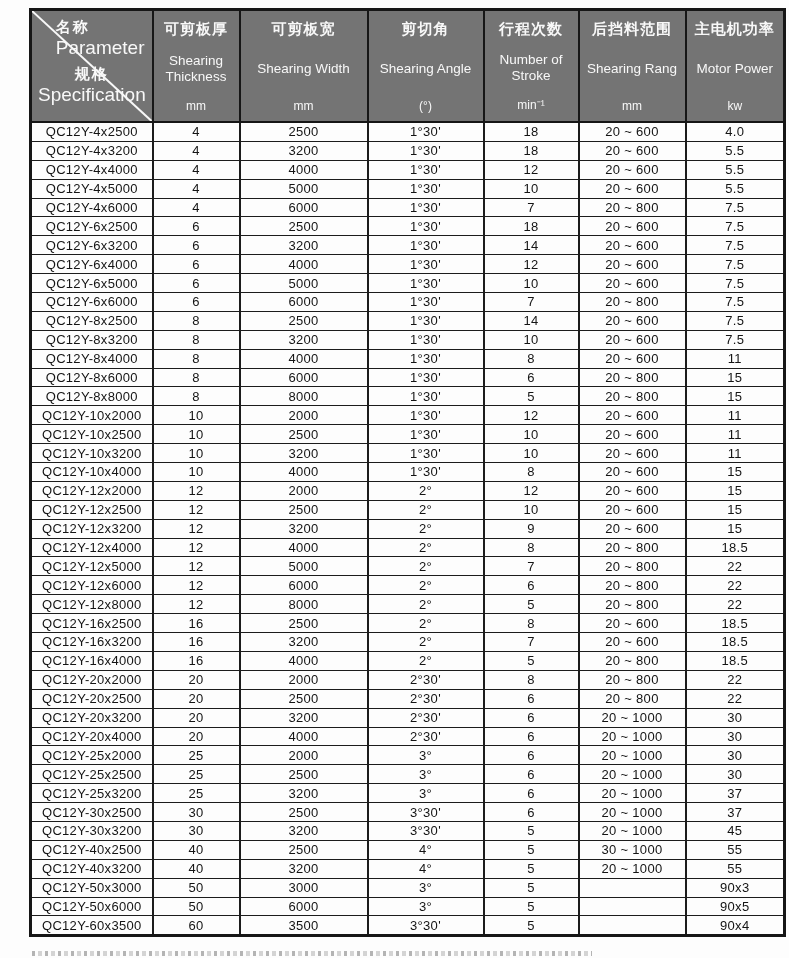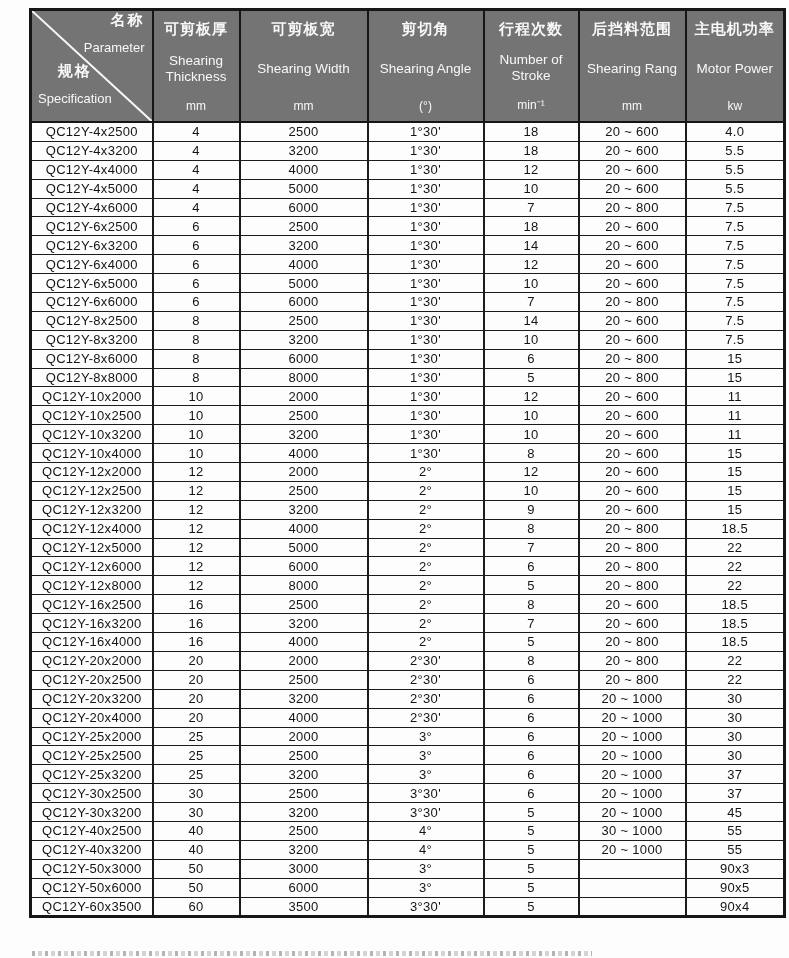--- a/index.html
+++ b/index.html
@@ -69,38 +69,38 @@
   }
 
   th.corner { position: relative; overflow: hidden; }
   th.corner svg.diag {
     position: absolute;
     left: 0; top: 0;
     width: 100%; height: 100%;
   }
   .corner-top {
     position: absolute;
-    top: 0;
+    top: 7px;
     right: 7px;
-    text-align: right;
+    text-align: left;
   }
   .corner-bottom {
     position: absolute;
     left: 6px;
     bottom: 15px;
     text-align: center;
   }
   .corner-top .cn, .corner-bottom .cn {
     font-size: 15px;
     font-weight: bold;
     letter-spacing: 2px;
   }
   .corner-top .en, .corner-bottom .en {
-    font-size: 13px;
-    margin-top: 10px;
+    font-size: 19px;
+    margin-top: 0;
   }
 
   tbody td {
     border: 1px solid #1c1c1c;
     border-left-width: 2px;
     border-right-width: 2px;
     height: 17.9px;
     padding: 0;
     text-align: center;
     vertical-align: middle;
@@ -305,20 +305,29 @@
         <tr>
           <td>QC12Y-8x3200</td>
           <td>8</td>
           <td>3200</td>
           <td>1°30'</td>
           <td>10</td>
           <td>20 ~ 600</td>
           <td>7.5</td>
         </tr>
         <tr>
+          <td>QC12Y-8x4000</td>
+          <td>8</td>
+          <td>4000</td>
+          <td>1°30'</td>
+          <td>8</td>
+          <td>20 ~ 600</td>
+          <td>11</td>
+        </tr>
+        <tr>
           <td>QC12Y-8x6000</td>
           <td>8</td>
           <td>6000</td>
           <td>1°30'</td>
           <td>6</td>
           <td>20 ~ 800</td>
           <td>15</td>
         </tr>
         <tr>
           <td>QC12Y-8x8000</td>

